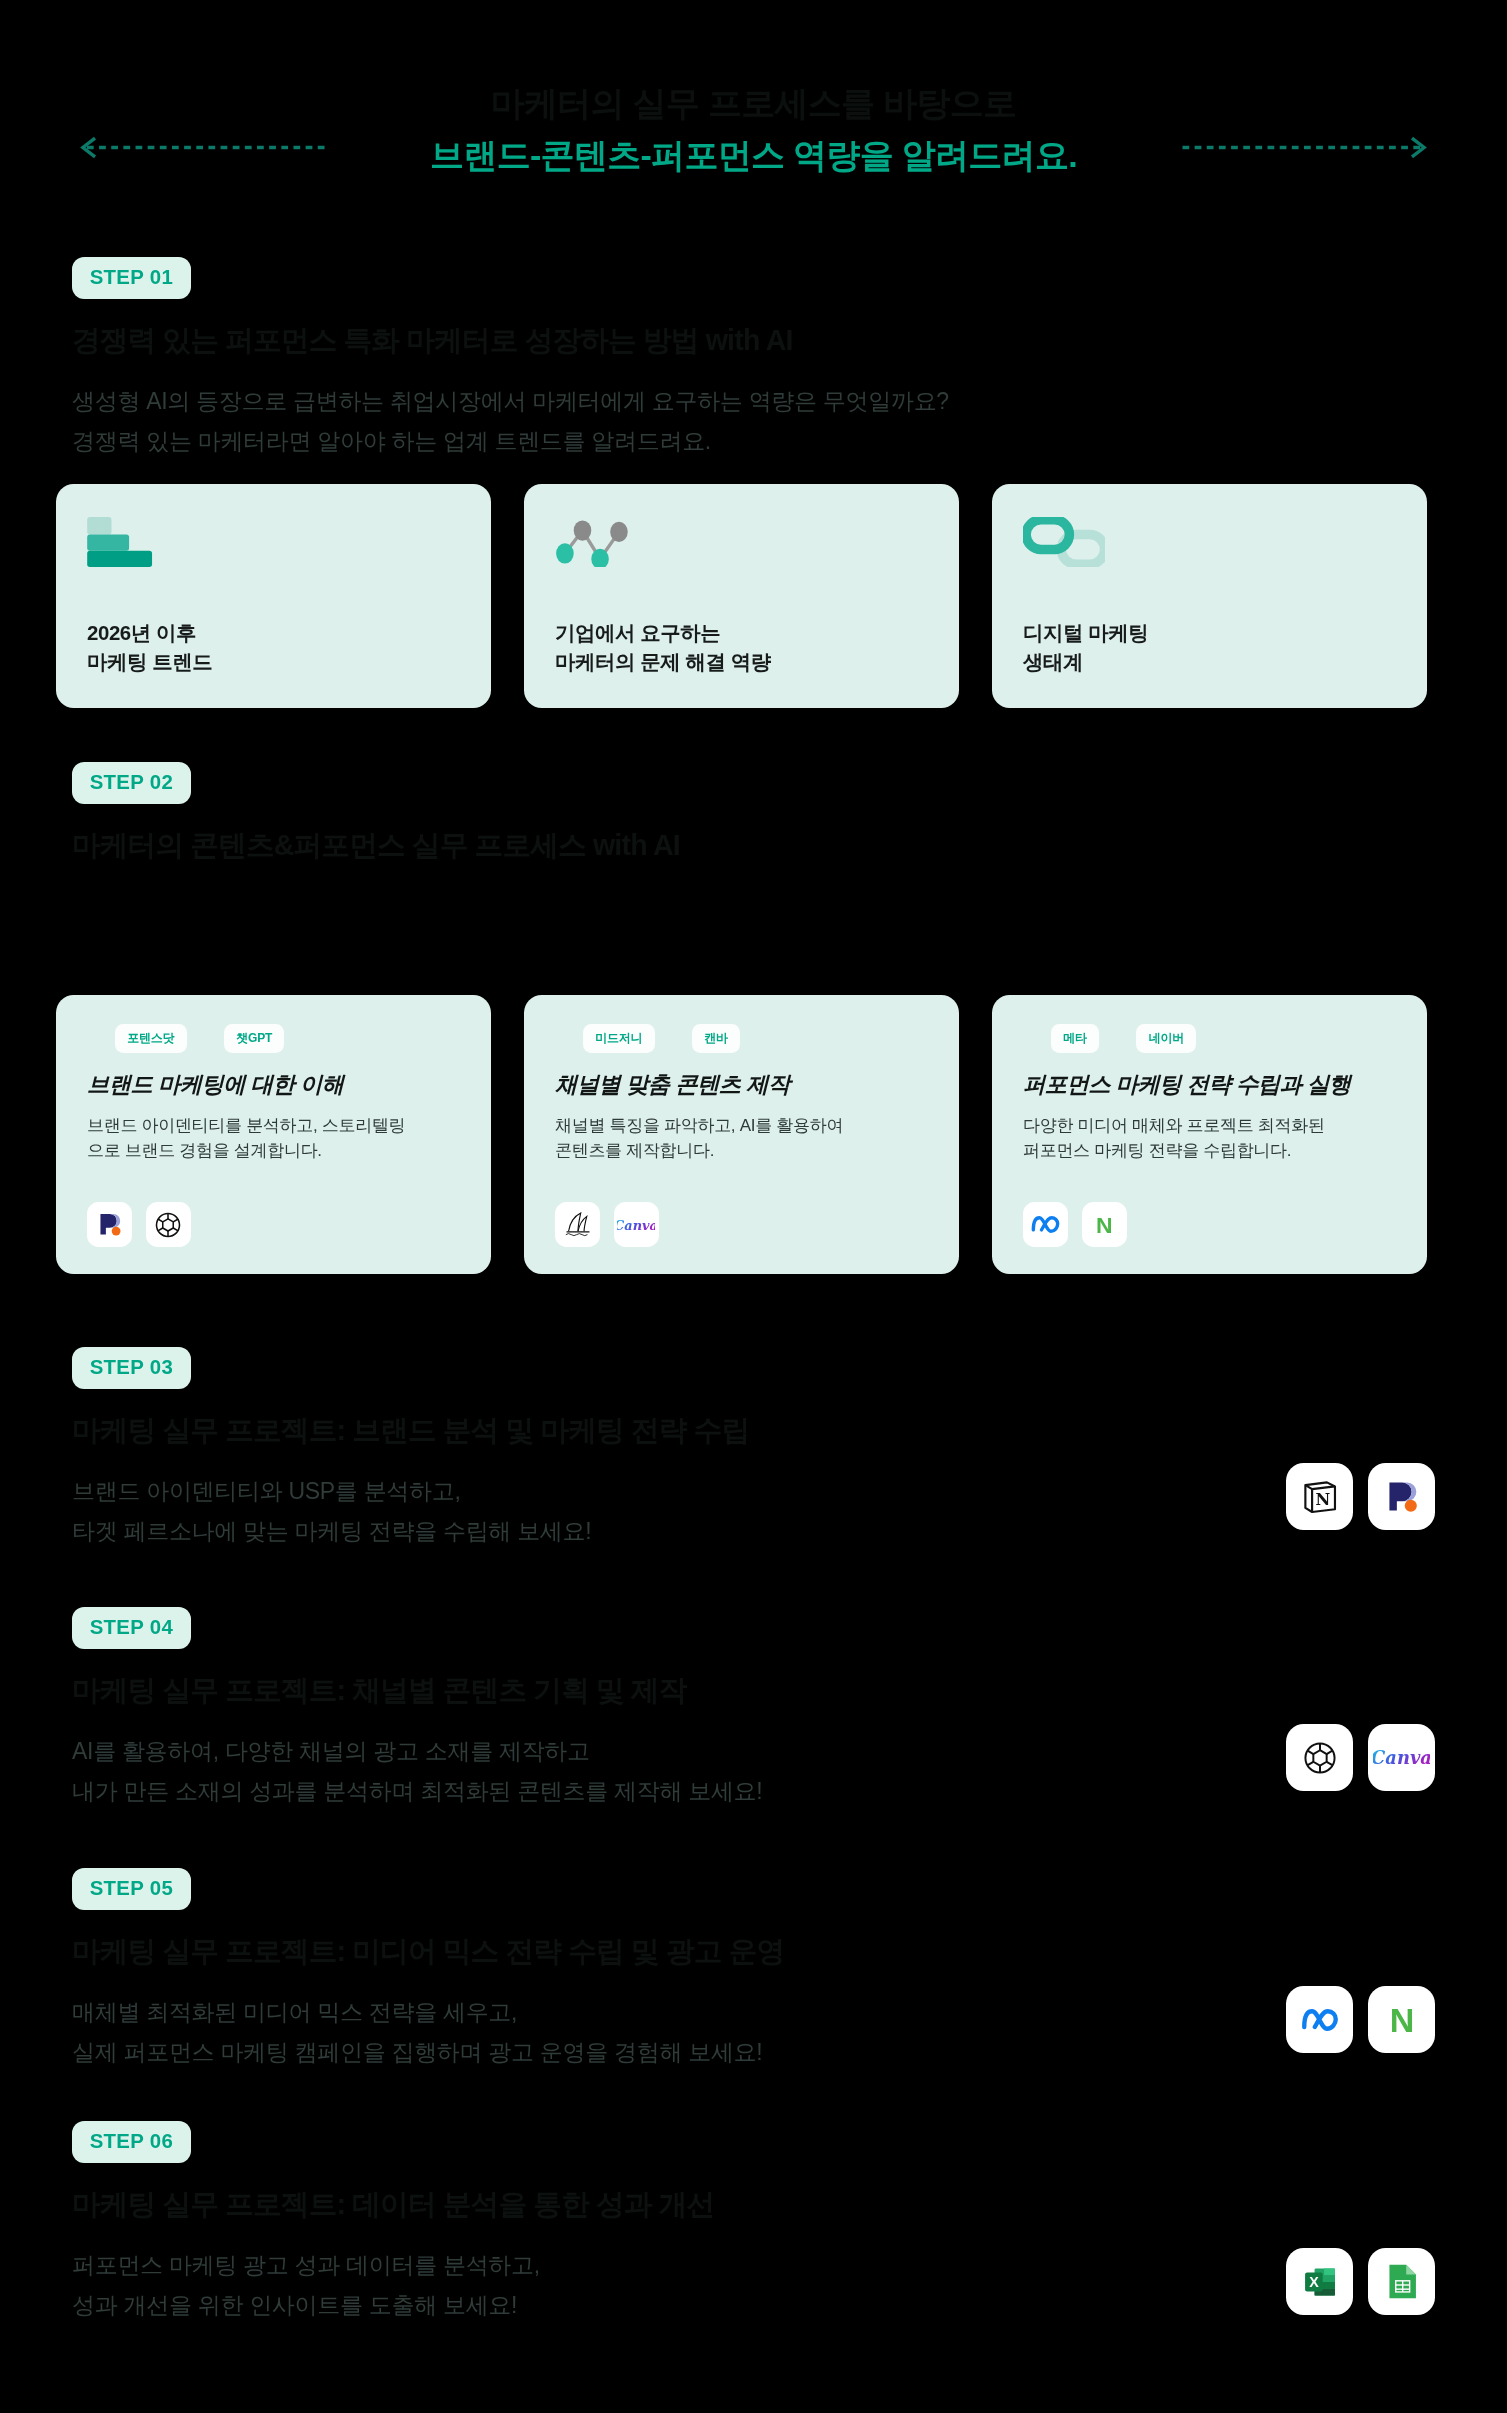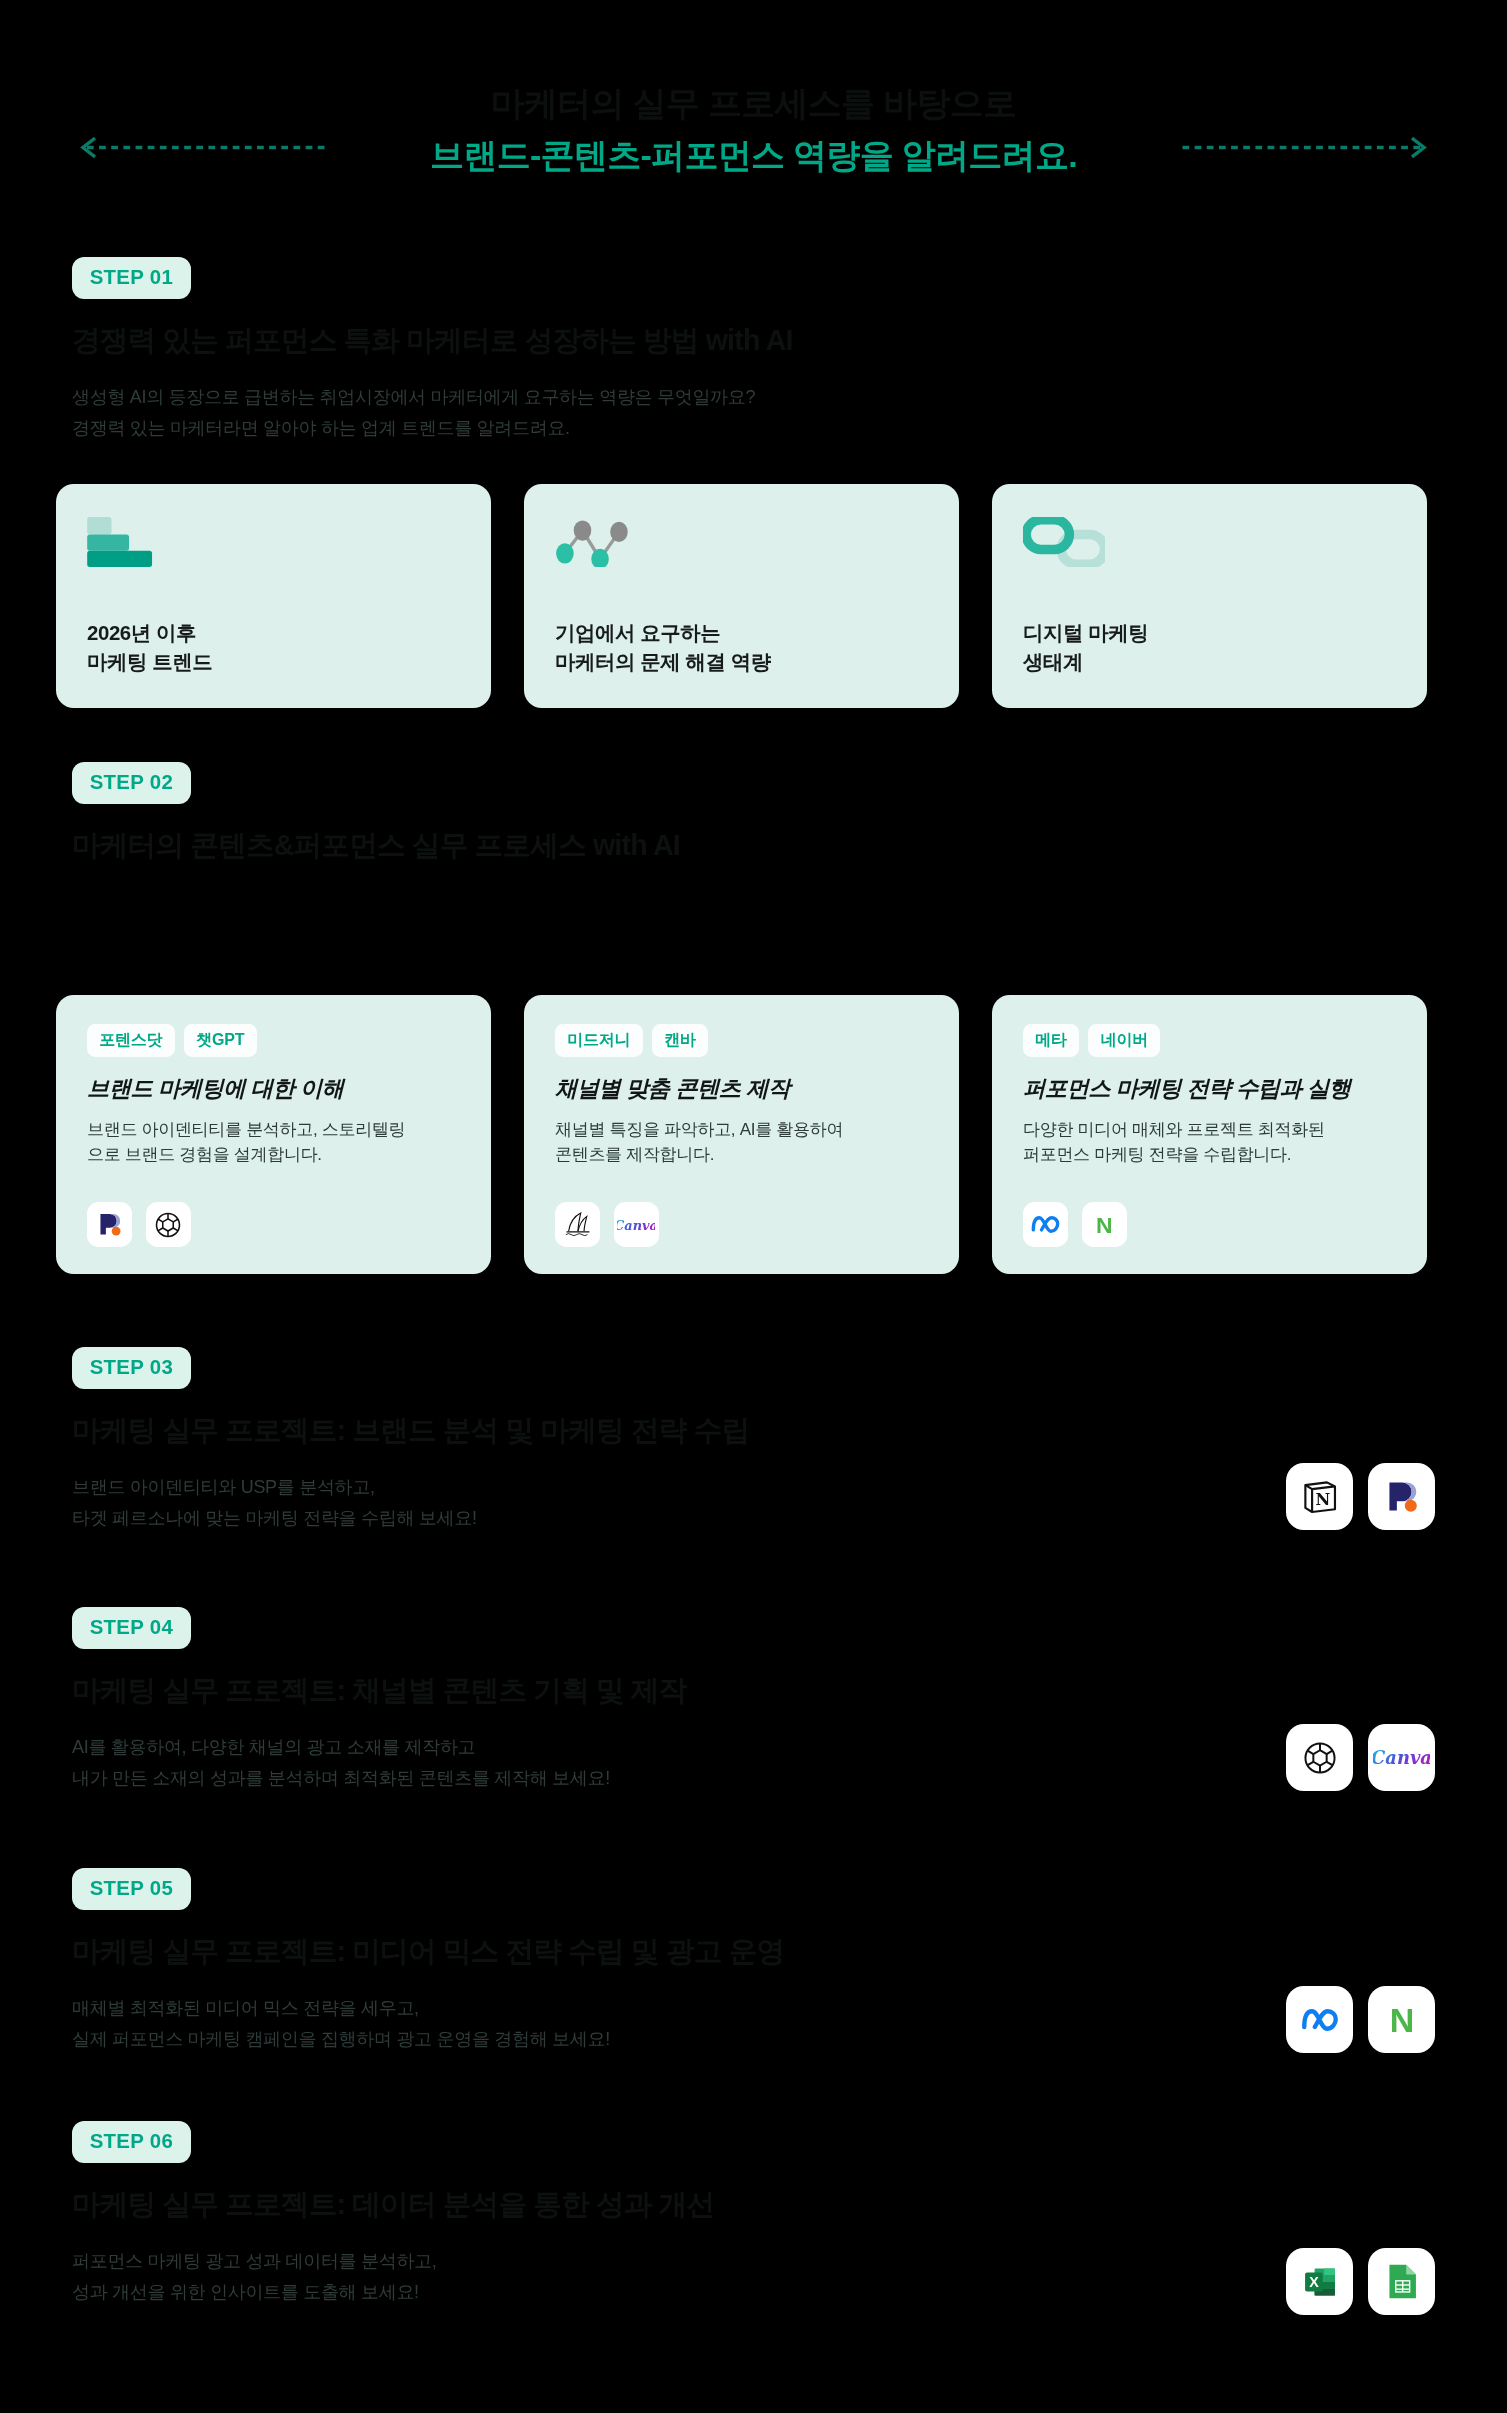--- a/index.html
+++ b/index.html
@@ -32,43 +32,44 @@
     display:inline-block; background:#dcf3ec; color:#00a887;
     font-size:20.4px; font-weight:700; letter-spacing:0.3px;
     padding:8.8px 17.7px 10.2px 17.7px; border-radius:12.2px;
   }
   .step-title {
     margin-top:23px; font-size:28.6px; font-weight:700; letter-spacing:-0.8px;
     color:#0c100f; line-height:1.3; white-space:nowrap;
   }
   .step-desc { margin-top:23px; }
   .step-desc div {
-    font-size:18px; line-height:1.72; color:#2f3c3a; letter-spacing:-0.3px;
+    font-size:23px; line-height:1.72; color:#2f3c3a; letter-spacing:-0.3px;
   }
 
   
   .card-row { position:absolute; left:56px; display:flex; gap:33px; }
   .card {
     background:#ddf0ec; border-radius:17.7px; position:relative;
   }
   .card-a { width:435px; height:224px; padding:30px 31px; }
   .card-b { width:435px; height:279px; padding:28.6px 31px; }
 
   .card-icon { height:53px; display:flex; align-items:flex-end; }
   .card-a .card-title {
     position:absolute; left:31px; bottom:30px;
     font-size:20.4px; font-weight:700; line-height:1.45;
     letter-spacing:-0.4px; color:#171c1b;
   }
 
   .tag-row { display:flex; gap:9.5px; }
   .tag {
     background:#fbfefd; color:#00a887; border-radius:8.2px;
-    font-size:16px; font-weight:700; letter-spacing:-0.2px;
+    font-size:12px; font-weight:700; letter-spacing:-0.2px;
     padding:6.1px 12.2px 6.8px 12.2px;
+    margin-left:28px;
   }
   .card-b .c-title {
     margin-top:16.3px; font-size:22.4px; font-weight:700;
     letter-spacing:-0.6px; color:#121716; line-height:1.3; white-space:nowrap;font-style:italic;
   }
   .card-b .c-desc { margin-top:13.6px; }
   .card-b .c-desc div {
     font-size:17px; line-height:1.52; color:#2e3a38; letter-spacing:-0.3px;
   }
   .logo-row { position:absolute; left:31px; bottom:27px; display:flex; gap:13.6px; }

